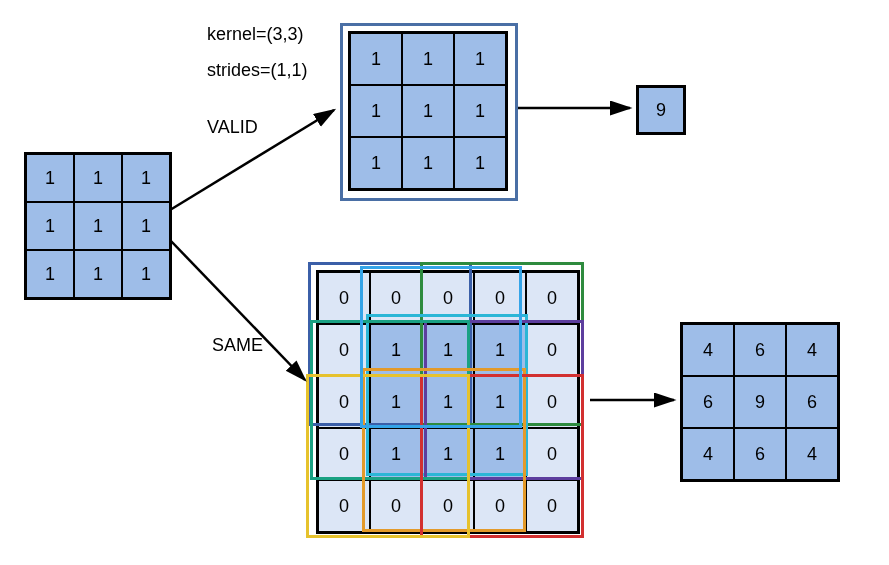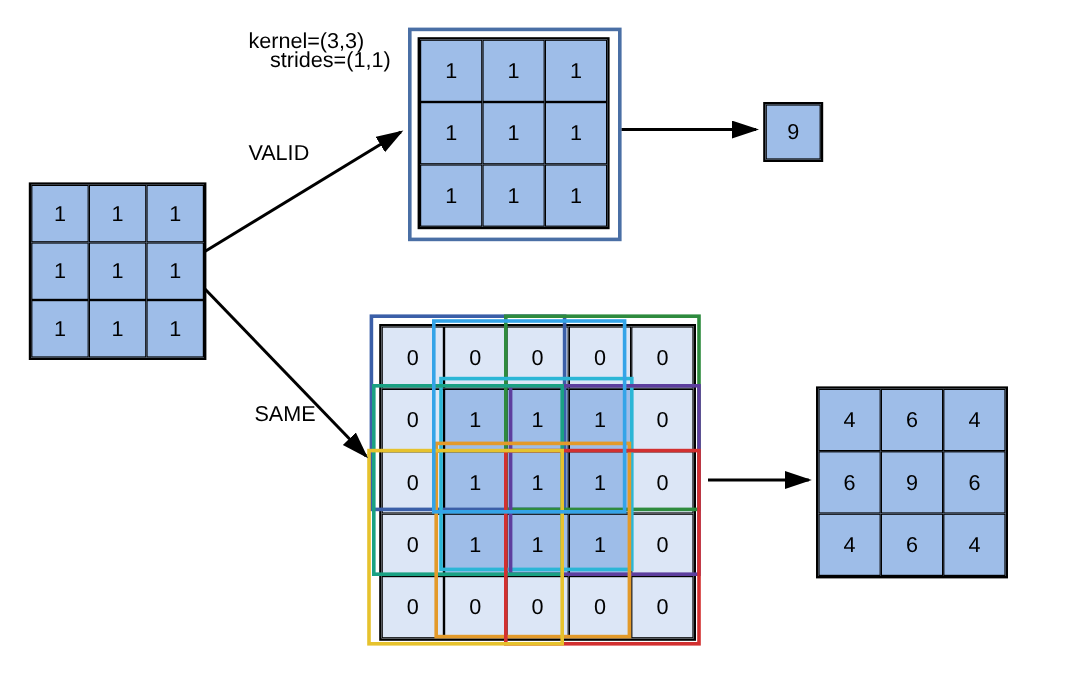--- a/index.html
+++ b/index.html
@@ -57,21 +57,21 @@
   <div class="cell cell-blue">1</div>
   <div class="cell cell-blue">1</div>
   <div class="cell cell-blue">1</div>
   <div class="cell cell-blue">1</div>
   <div class="cell cell-blue">1</div>
   <div class="cell cell-blue">1</div>
   <div class="cell cell-blue">1</div>
 </div>
 
 <div class="label" style="left:207px; top:24px;">kernel=(3,3)</div>
-<div class="label" style="left:207px; top:40px;margin-left:18px;">strides=(1,1)</div>
+<div class="label" style="left:207px; top:60px;">strides=(1,1)</div>
 
 <div class="label" style="left:207px; top:117px;">VALID</div>
 <div class="label" style="left:212px; top:335px;">SAME</div>
 
 <div class="kernel-border" style="left:340px; top:23px; width:172px; height:172px;"></div>
 <div class="grid" style="left:348px; top:31px; width:156px; height:156px; grid-template-columns:repeat(3,1fr); grid-template-rows:repeat(3,1fr);">
   <div class="cell cell-blue">1</div>
   <div class="cell cell-blue">1</div>
   <div class="cell cell-blue">1</div>
   <div class="cell cell-blue">1</div>

